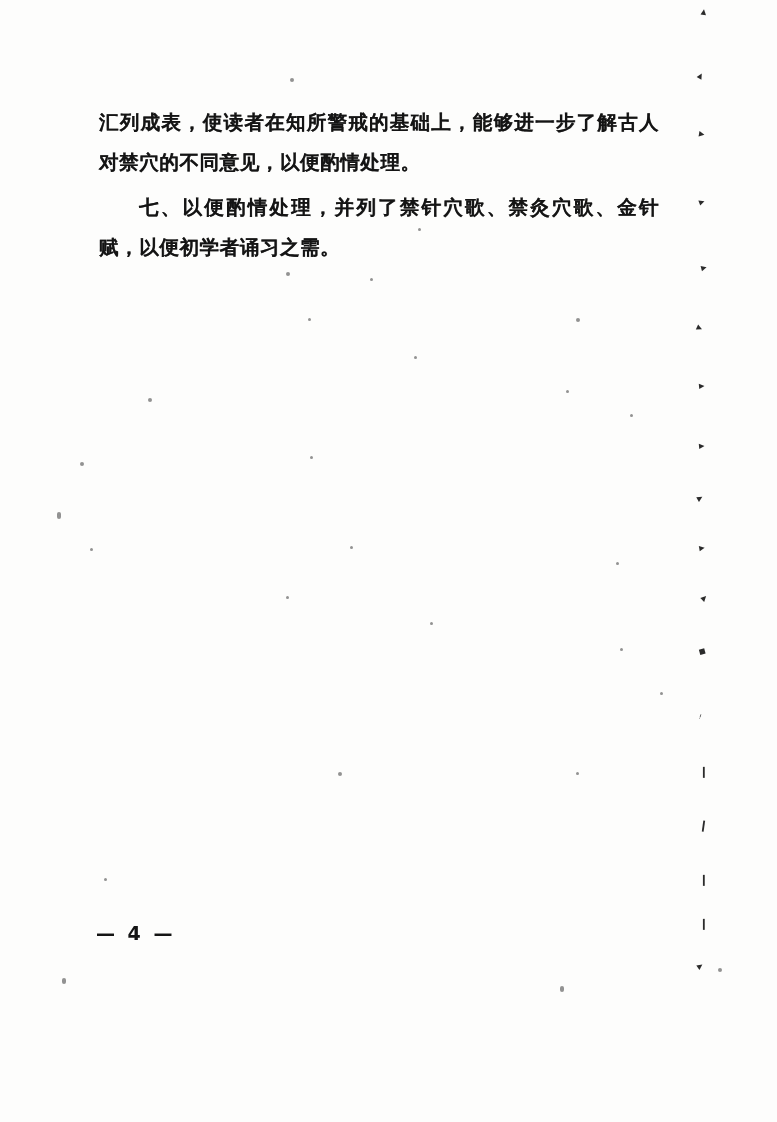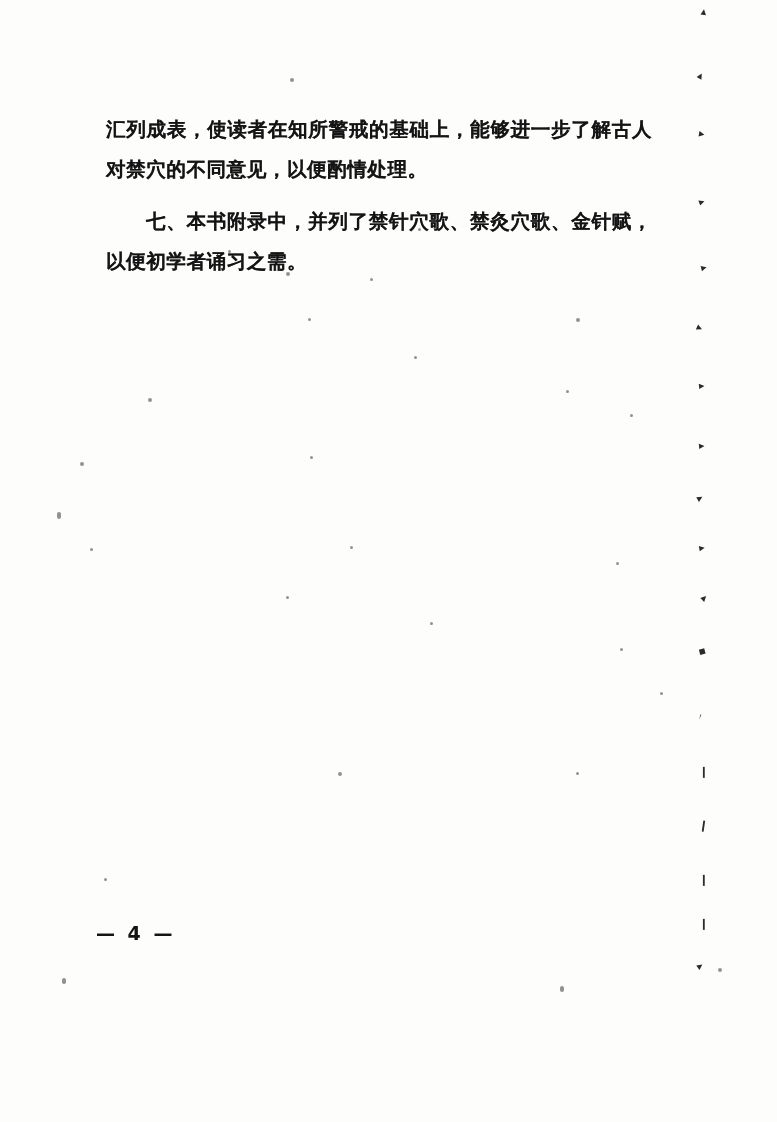--- a/index.html
+++ b/index.html
@@ -44,21 +44,21 @@
     top: 98px;
     width: 570px;
   }
   .para {
     font-family: "DejaVu Sans", "Liberation Sans", sans-serif;
     font-size: 19.5px;
     line-height: 40px;
     color: #141414;
     letter-spacing: 0.6px;
     text-align: justify;
-    margin: 12px;
+    margin: 5px;
     font-weight: 600;
     -webkit-font-smoothing: none;
     text-shadow: 0.35px 0 0 rgba(20,20,20,0.55), 0 0.35px 0 rgba(20,20,20,0.35);
   }
   .para.indent {
     text-indent: 40px;
   }
   .page-number {
     position: absolute;
     left: 96px;
@@ -70,21 +70,21 @@
     font-family: "DejaVu Sans", sans-serif;
   }
 </style>
 </head>
 <body>
 
 <div class="page">
 
   <div class="text-block">
     <p class="para">汇列成表，使读者在知所警戒的基础上，能够进一步了解古人对禁穴的不同意见，以便酌情处理。</p>
-    <p class="para indent">七、本书附录中，并列了禁针穴歌、禁灸穴歌、金针赋，以便初学者诵习之需。</p>
+    <p class="para indent">七、以便酌情处理，并列了禁针穴歌、禁灸穴歌、金针赋，以便初学者诵习之需。</p>
   </div>
 
   <div class="page-number">— 4 —</div>
 
   <div class="edge-marks">
     <span class="mk" style="top:6px;left:12px;transform:rotate(8deg);">▴</span>
     <span class="mk" style="top:70px;left:8px;transform:rotate(-60deg);">▸</span>
     <span class="mk" style="top:128px;left:10px;transform:rotate(10deg);">▸</span>
     <span class="mk" style="top:196px;left:10px;transform:rotate(-20deg);">▸</span>
     <span class="mk" style="top:262px;left:12px;transform:rotate(-15deg);">▸</span>

